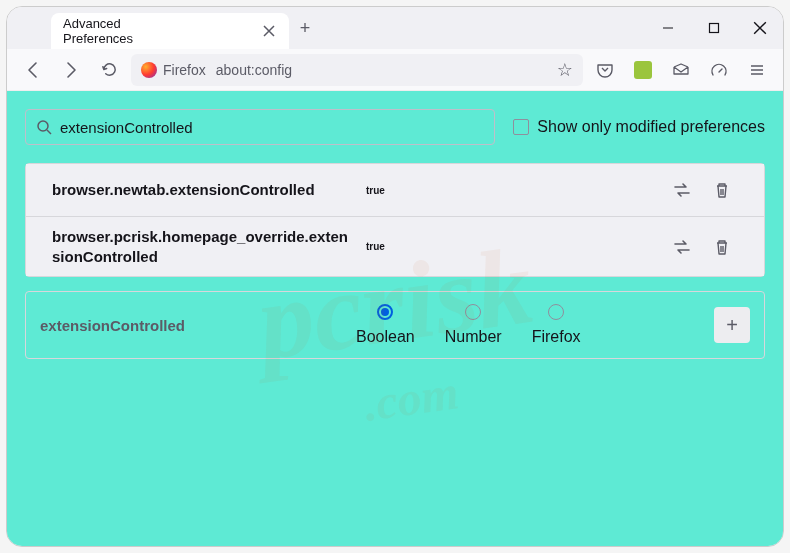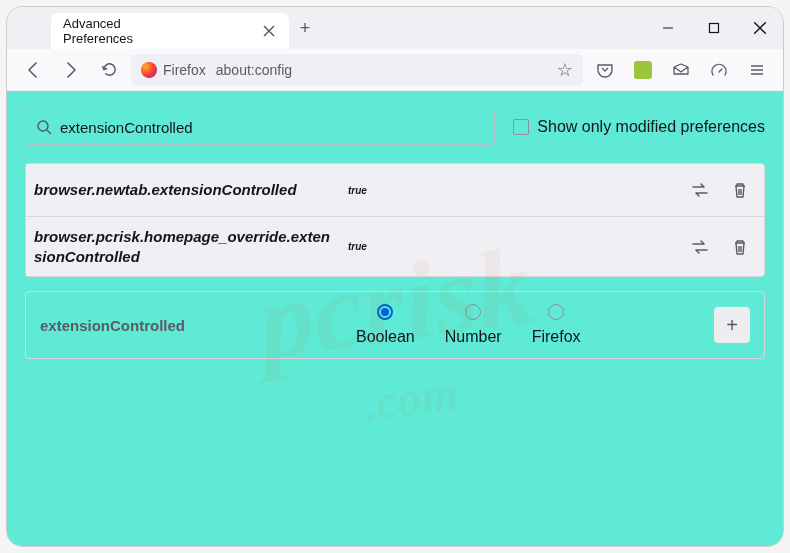--- a/index.html
+++ b/index.html
@@ -25,21 +25,21 @@
     .ext-badge { width: 18px; height: 18px; background: #9BC53D; border-radius: 3px; }
     
     .content { flex: 1; background: #5eead4; padding: 18px 18px; overflow: hidden; }
     .searchrow { display: flex; align-items: center; gap: 18px; margin-bottom: 18px; }
     .searchbox { flex: 1; border: 1px solid #bfbfc9; border-radius: 4px; height: 36px; display: flex; align-items: center; padding: 0 10px; gap: 8px; }
     .searchbox input { border: none; outline: none; font-size: 15px; flex: 1; color: #15141a; background: transparent; font-family: inherit; }
     .checkbox-label { display: flex; align-items: center; gap: 8px; font-size: 16px; color: #15141a; }
     .checkbox { width: 16px; height: 16px; border: 1px solid #8f8f9d; border-radius: 2px; }
     
     .prefs-table { border: 1px solid #d7d7db; border-radius: 4px; }
-    .pref-row { display: flex; align-items: center; padding: 10px 8px; min-height: 46px; gap: 14px; font-style: italic; }
+    .pref-row { display: flex; align-items: center; padding: 10px 26px; min-height: 46px; gap: 14px; }
     .pref-row.striped { background: #f0f0f4; }
     .pref-row.striped + .pref-row.striped { border-top: 1px solid #d7d7db; }
     .pref-name { font-weight: 700; color: #15141a; font-size: 15px; width: 300px; word-break: break-all; line-height: 1.3; }
     .pref-value { font-weight: 700; color: #15141a; font-size: 10px; flex: 1; }
     .pref-actions { display: flex; gap: 8px; }
     .action-btn { width: 32px; height: 32px; display: flex; align-items: center; justify-content: center; cursor: pointer; color: #5b5b66; border-radius: 4px; }
     
     .new-pref-row { display: flex; align-items: center; padding: 12px 14px; border: 1px solid #d7d7db; border-radius: 4px; margin-top: 14px; gap: 16px; }
     .new-pref-name { font-weight: 700; color: #5b5b66; font-size: 15px; width: 300px; }
     .radios { display: flex; gap: 30px; flex: 1; }

